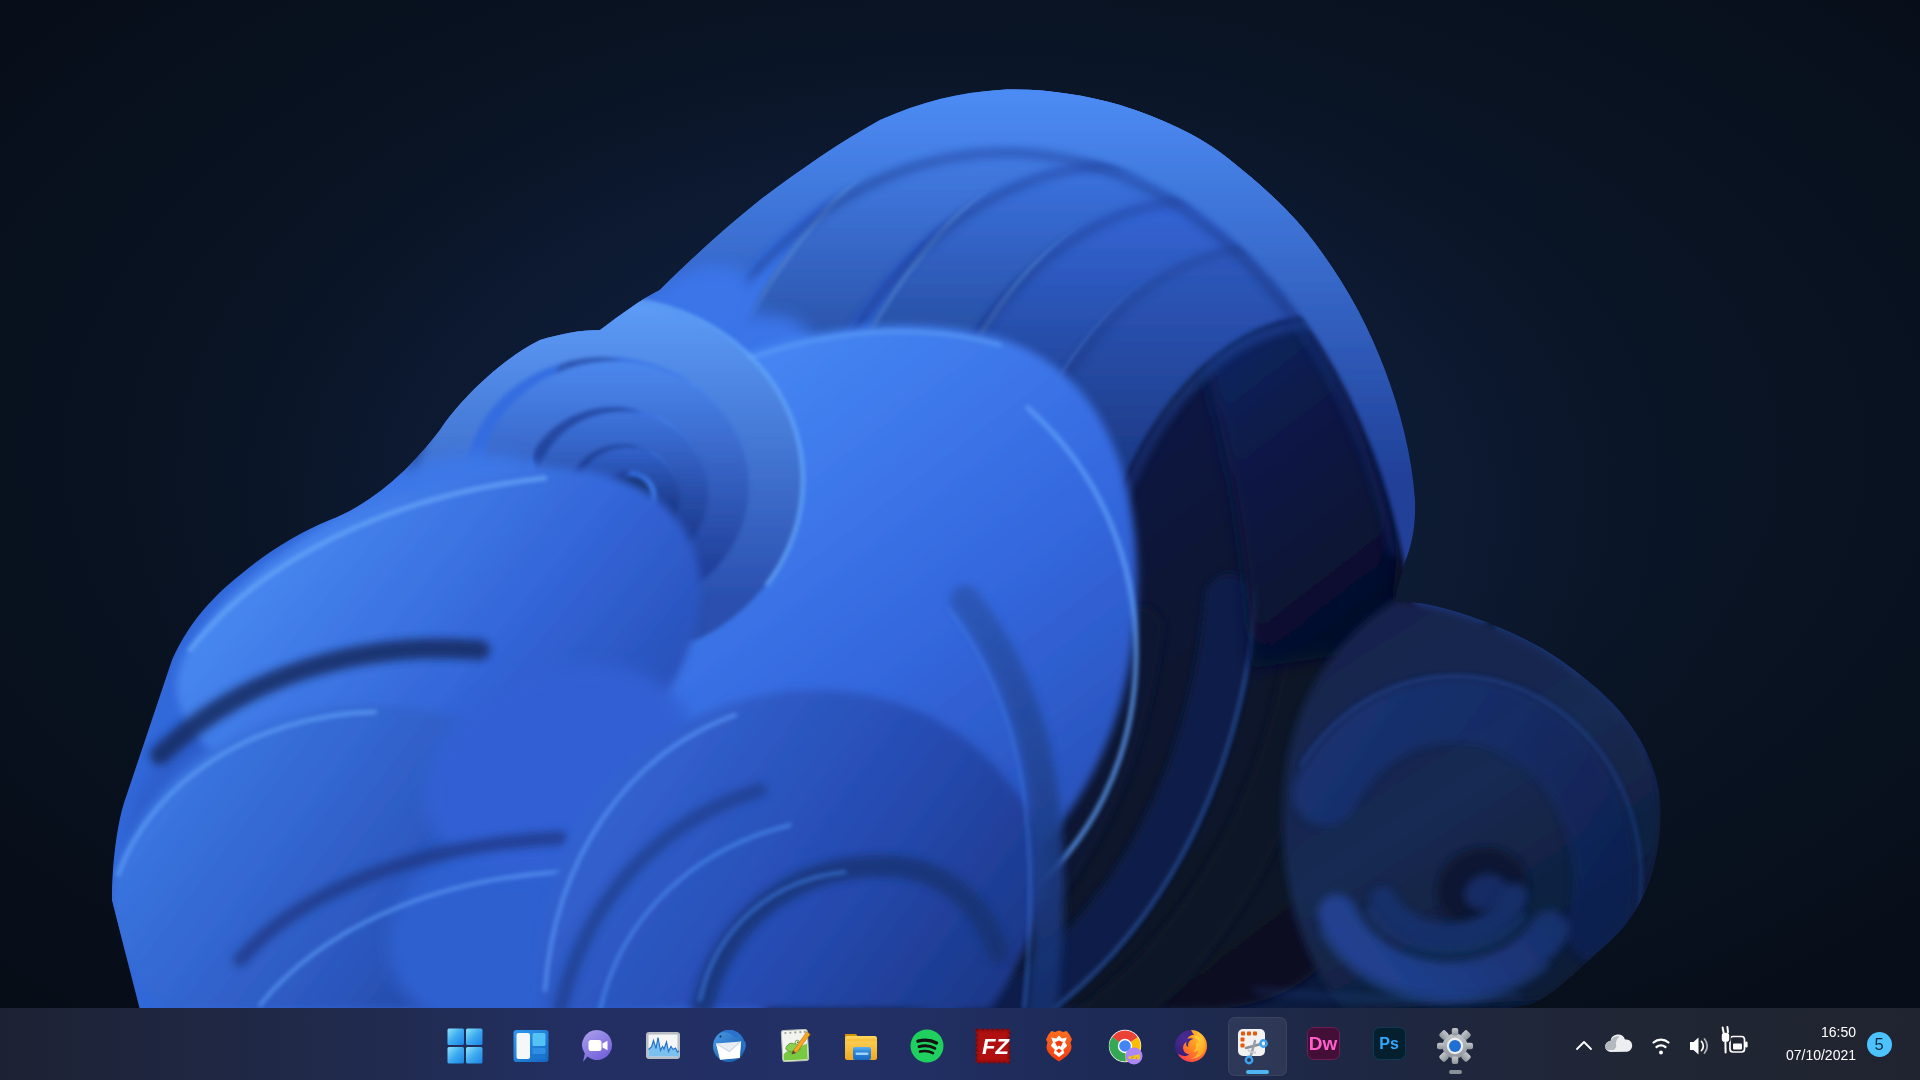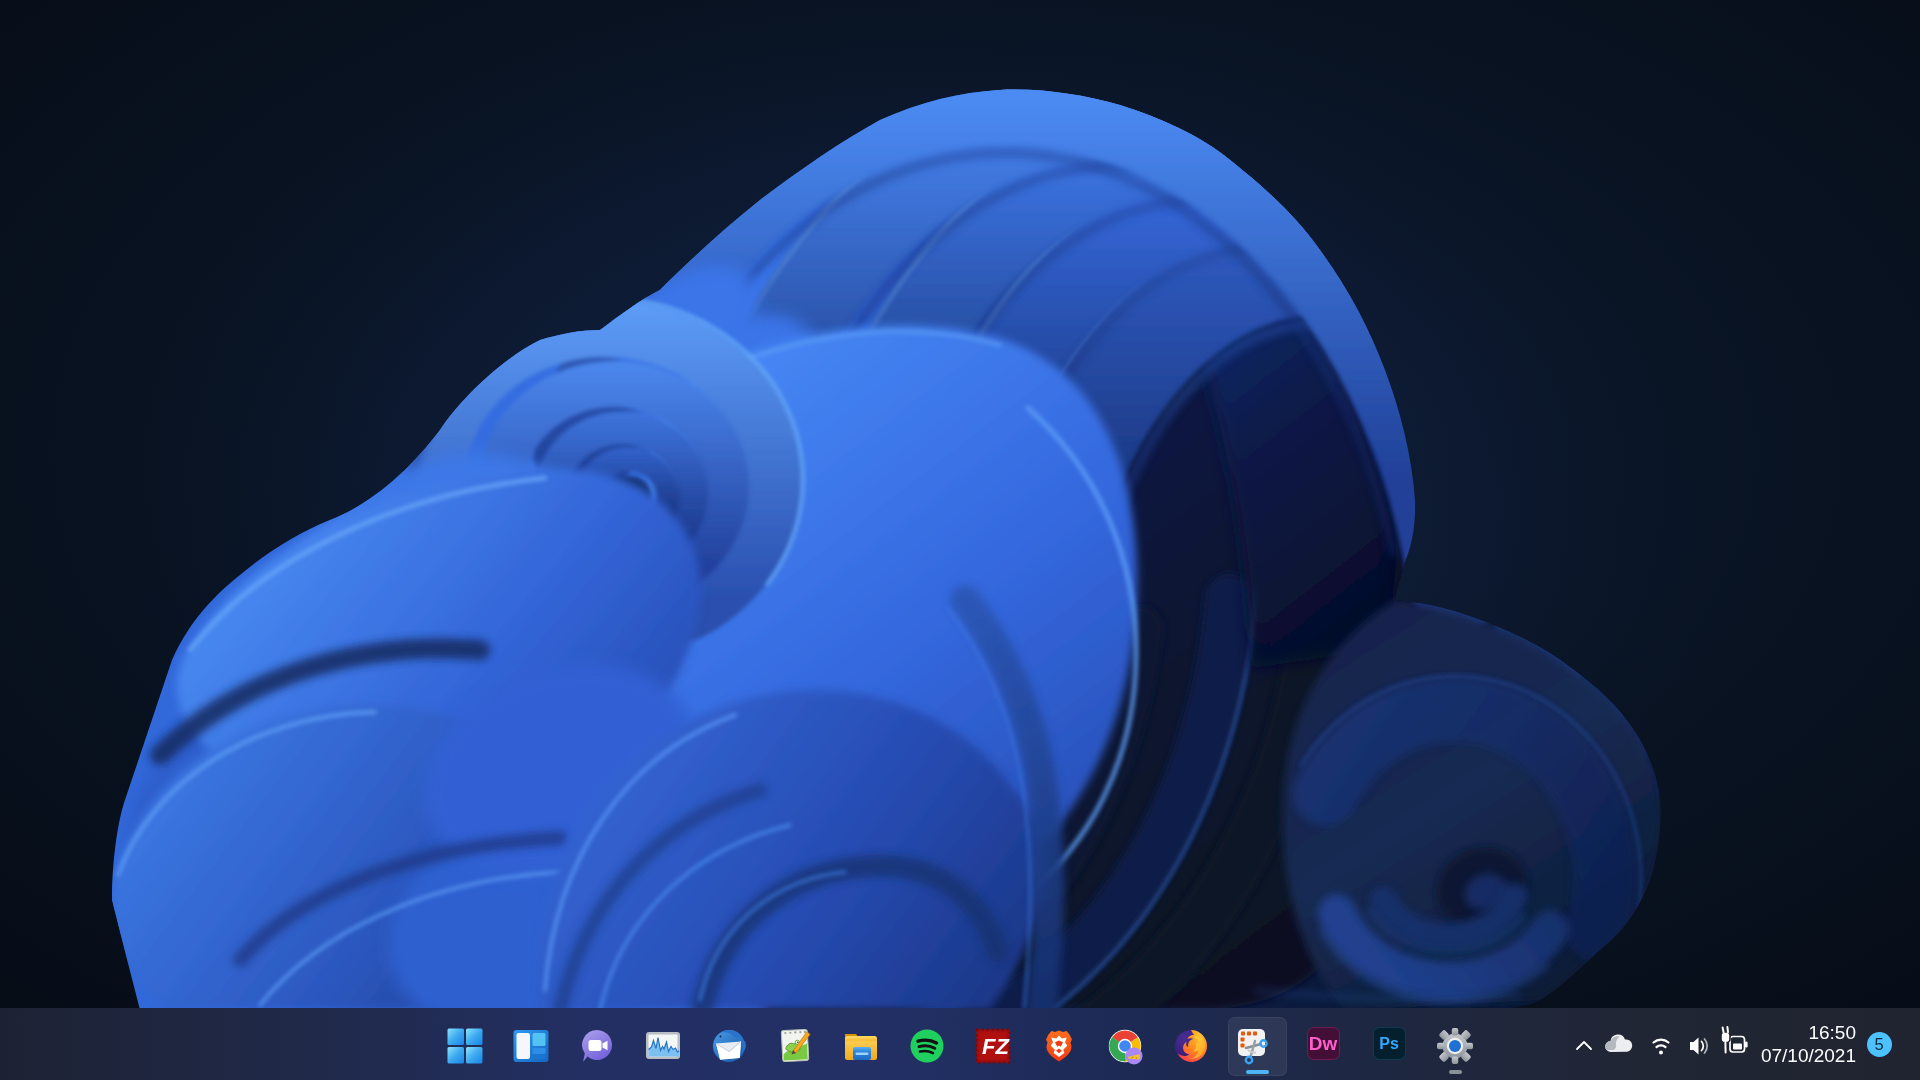--- a/index.html
+++ b/index.html
@@ -1,20 +1,20 @@
 <!DOCTYPE html>
 <html><head>
 <meta charset="utf-8">
 <style>
   html,body{margin:0;padding:0;width:1920px;height:1080px;overflow:hidden;background:#060c18;}
   *{box-sizing:border-box;font-family:"Liberation Sans",sans-serif;}
   #wall{position:absolute;left:0;top:0;}
   #bar{position:absolute;left:0;top:1008px;width:1920px;height:72px;
     background:linear-gradient(90deg,#1d2233 0%,#202a4c 18%,#232f62 30%,#223066 45%,#1d2a55 58%,#1e2741 72%,#212634 86%,#202430 100%);}
-  .clock{position:absolute;color:#ffffff;font-size:19px;text-align:right;line-height:23px;}
+  .clock{position:absolute;color:#ffffff;font-size:14px;text-align:right;line-height:23px;}
 </style>
 </head>
 <body>
 <svg id="wall" width="1920" height="1080" viewBox="0 0 1920 1080" xmlns="http://www.w3.org/2000/svg">
 <defs>
   <radialGradient id="bg" cx="0.52" cy="0.42" r="0.85">
     <stop offset="0" stop-color="#0d1b34"></stop>
     <stop offset="0.5" stop-color="#091322"></stop>
     <stop offset="1" stop-color="#050a12"></stop>
   </radialGradient>

